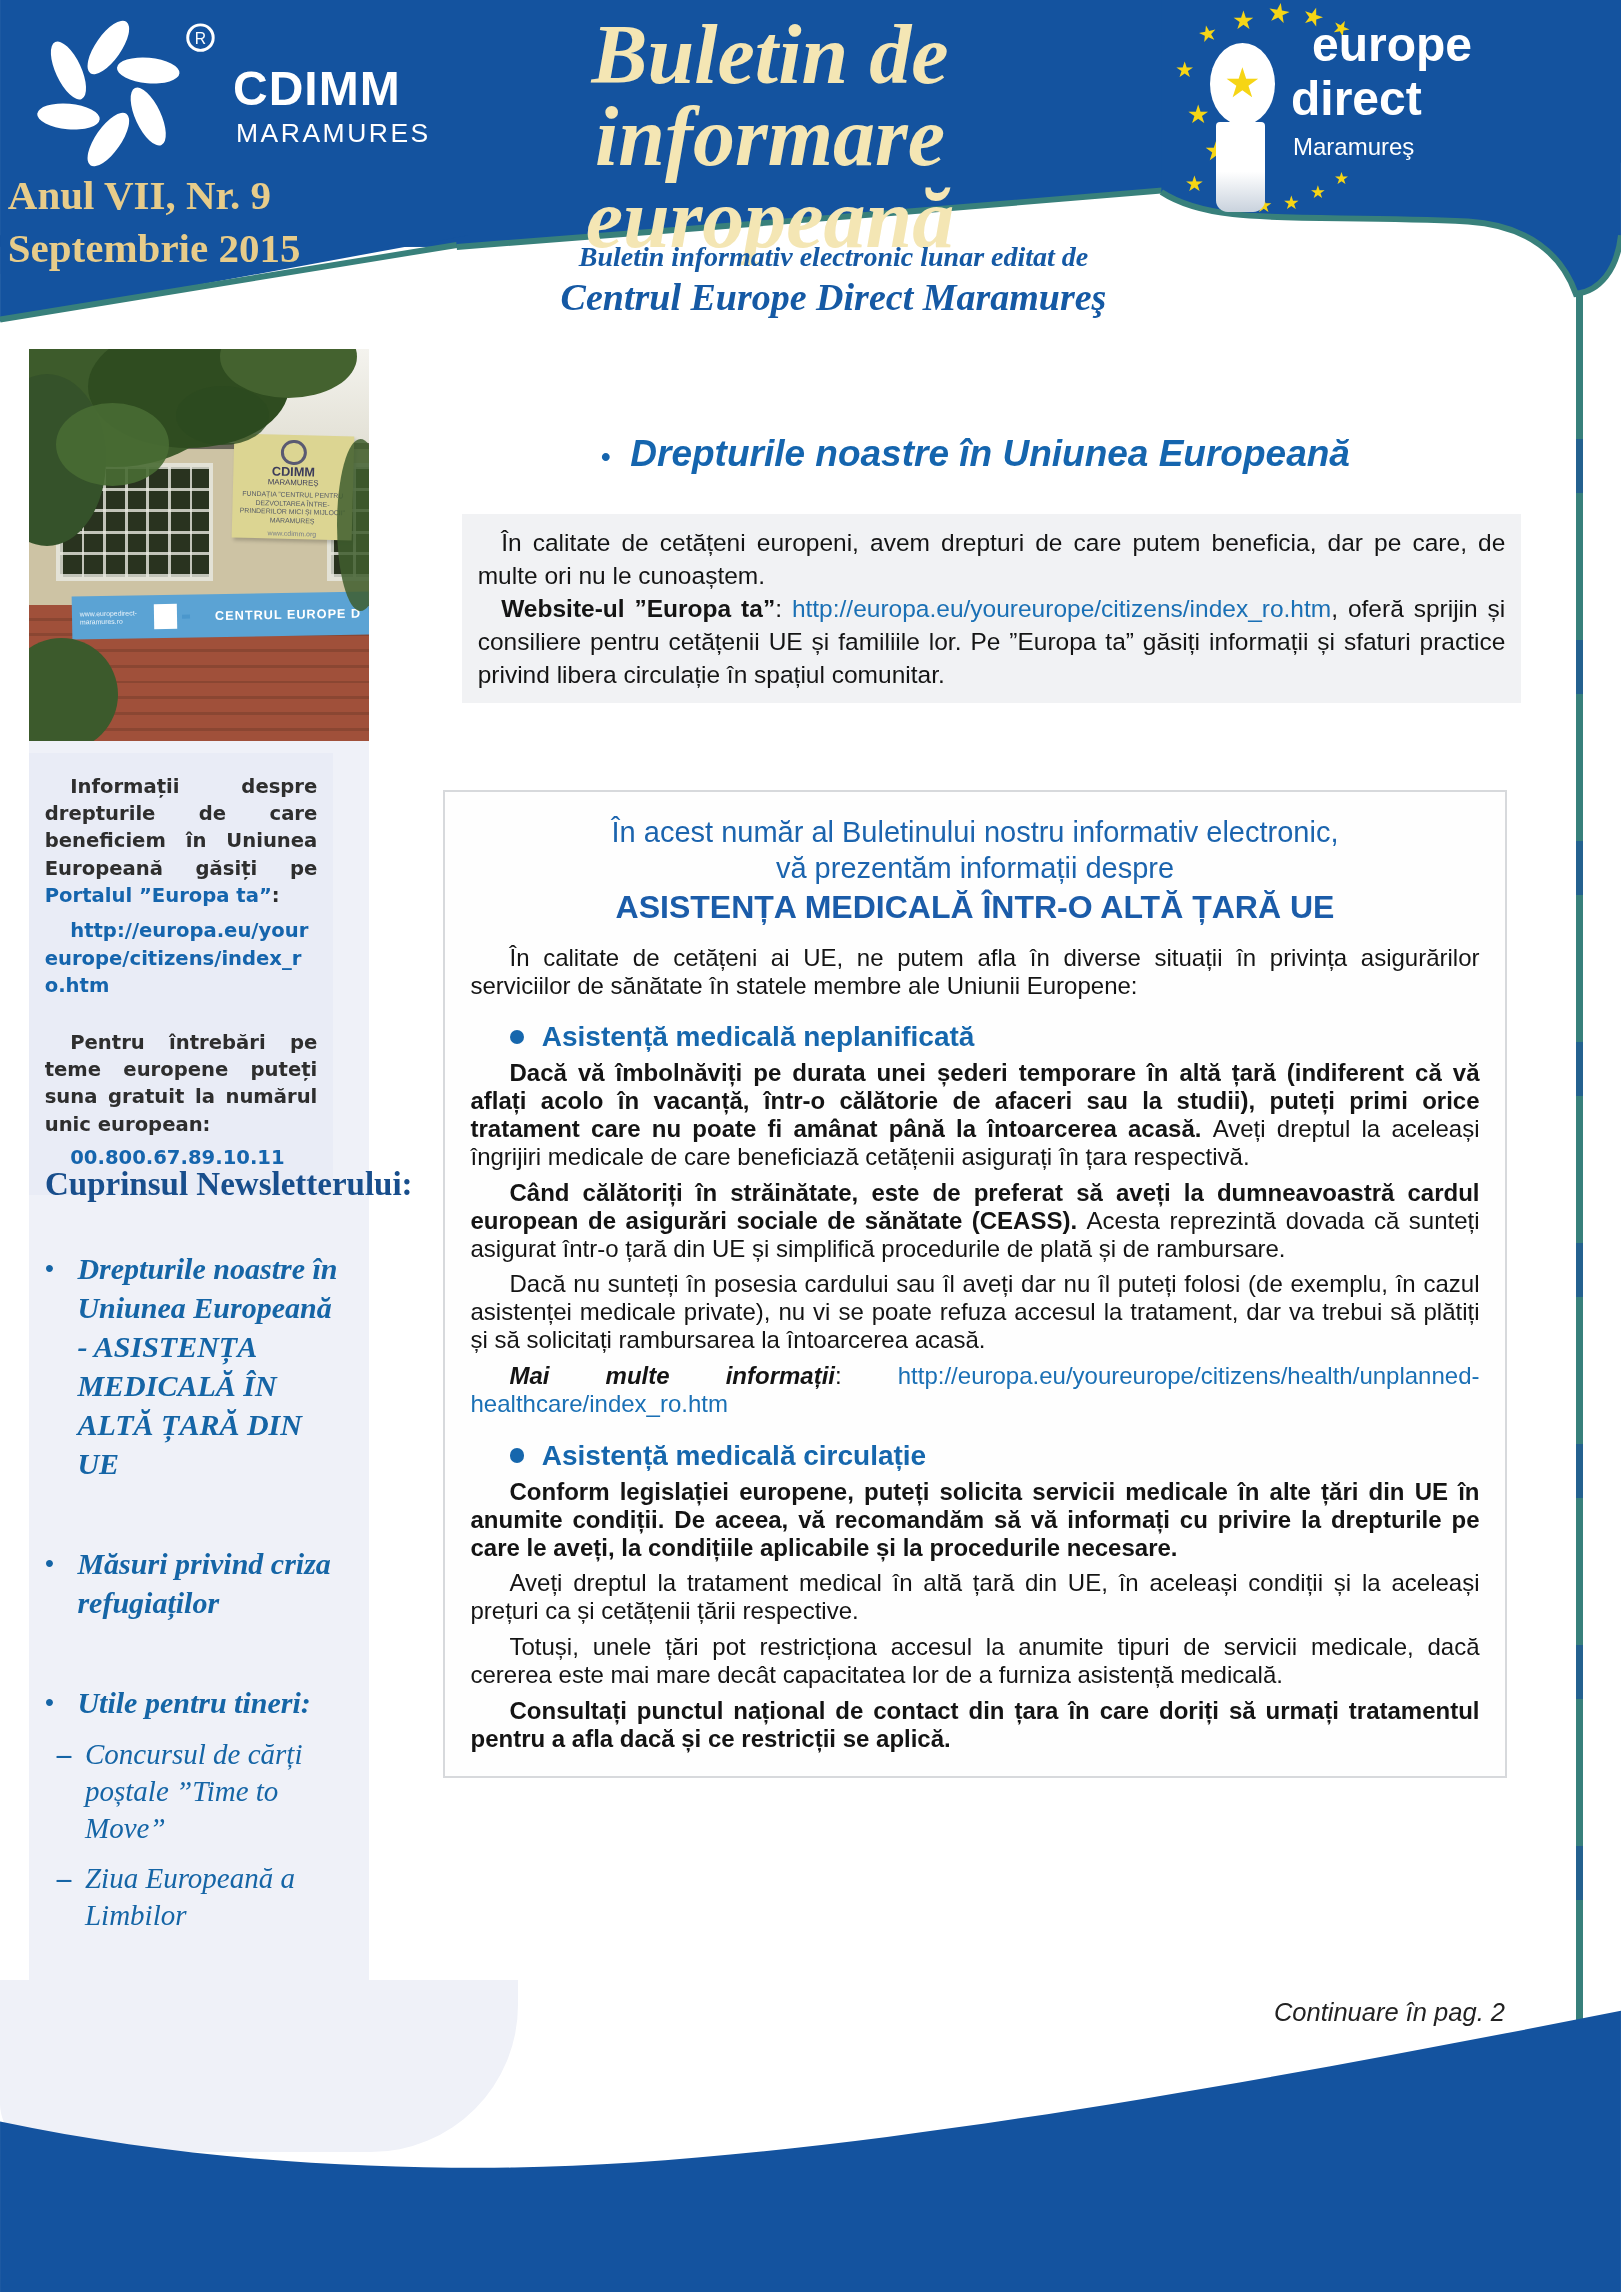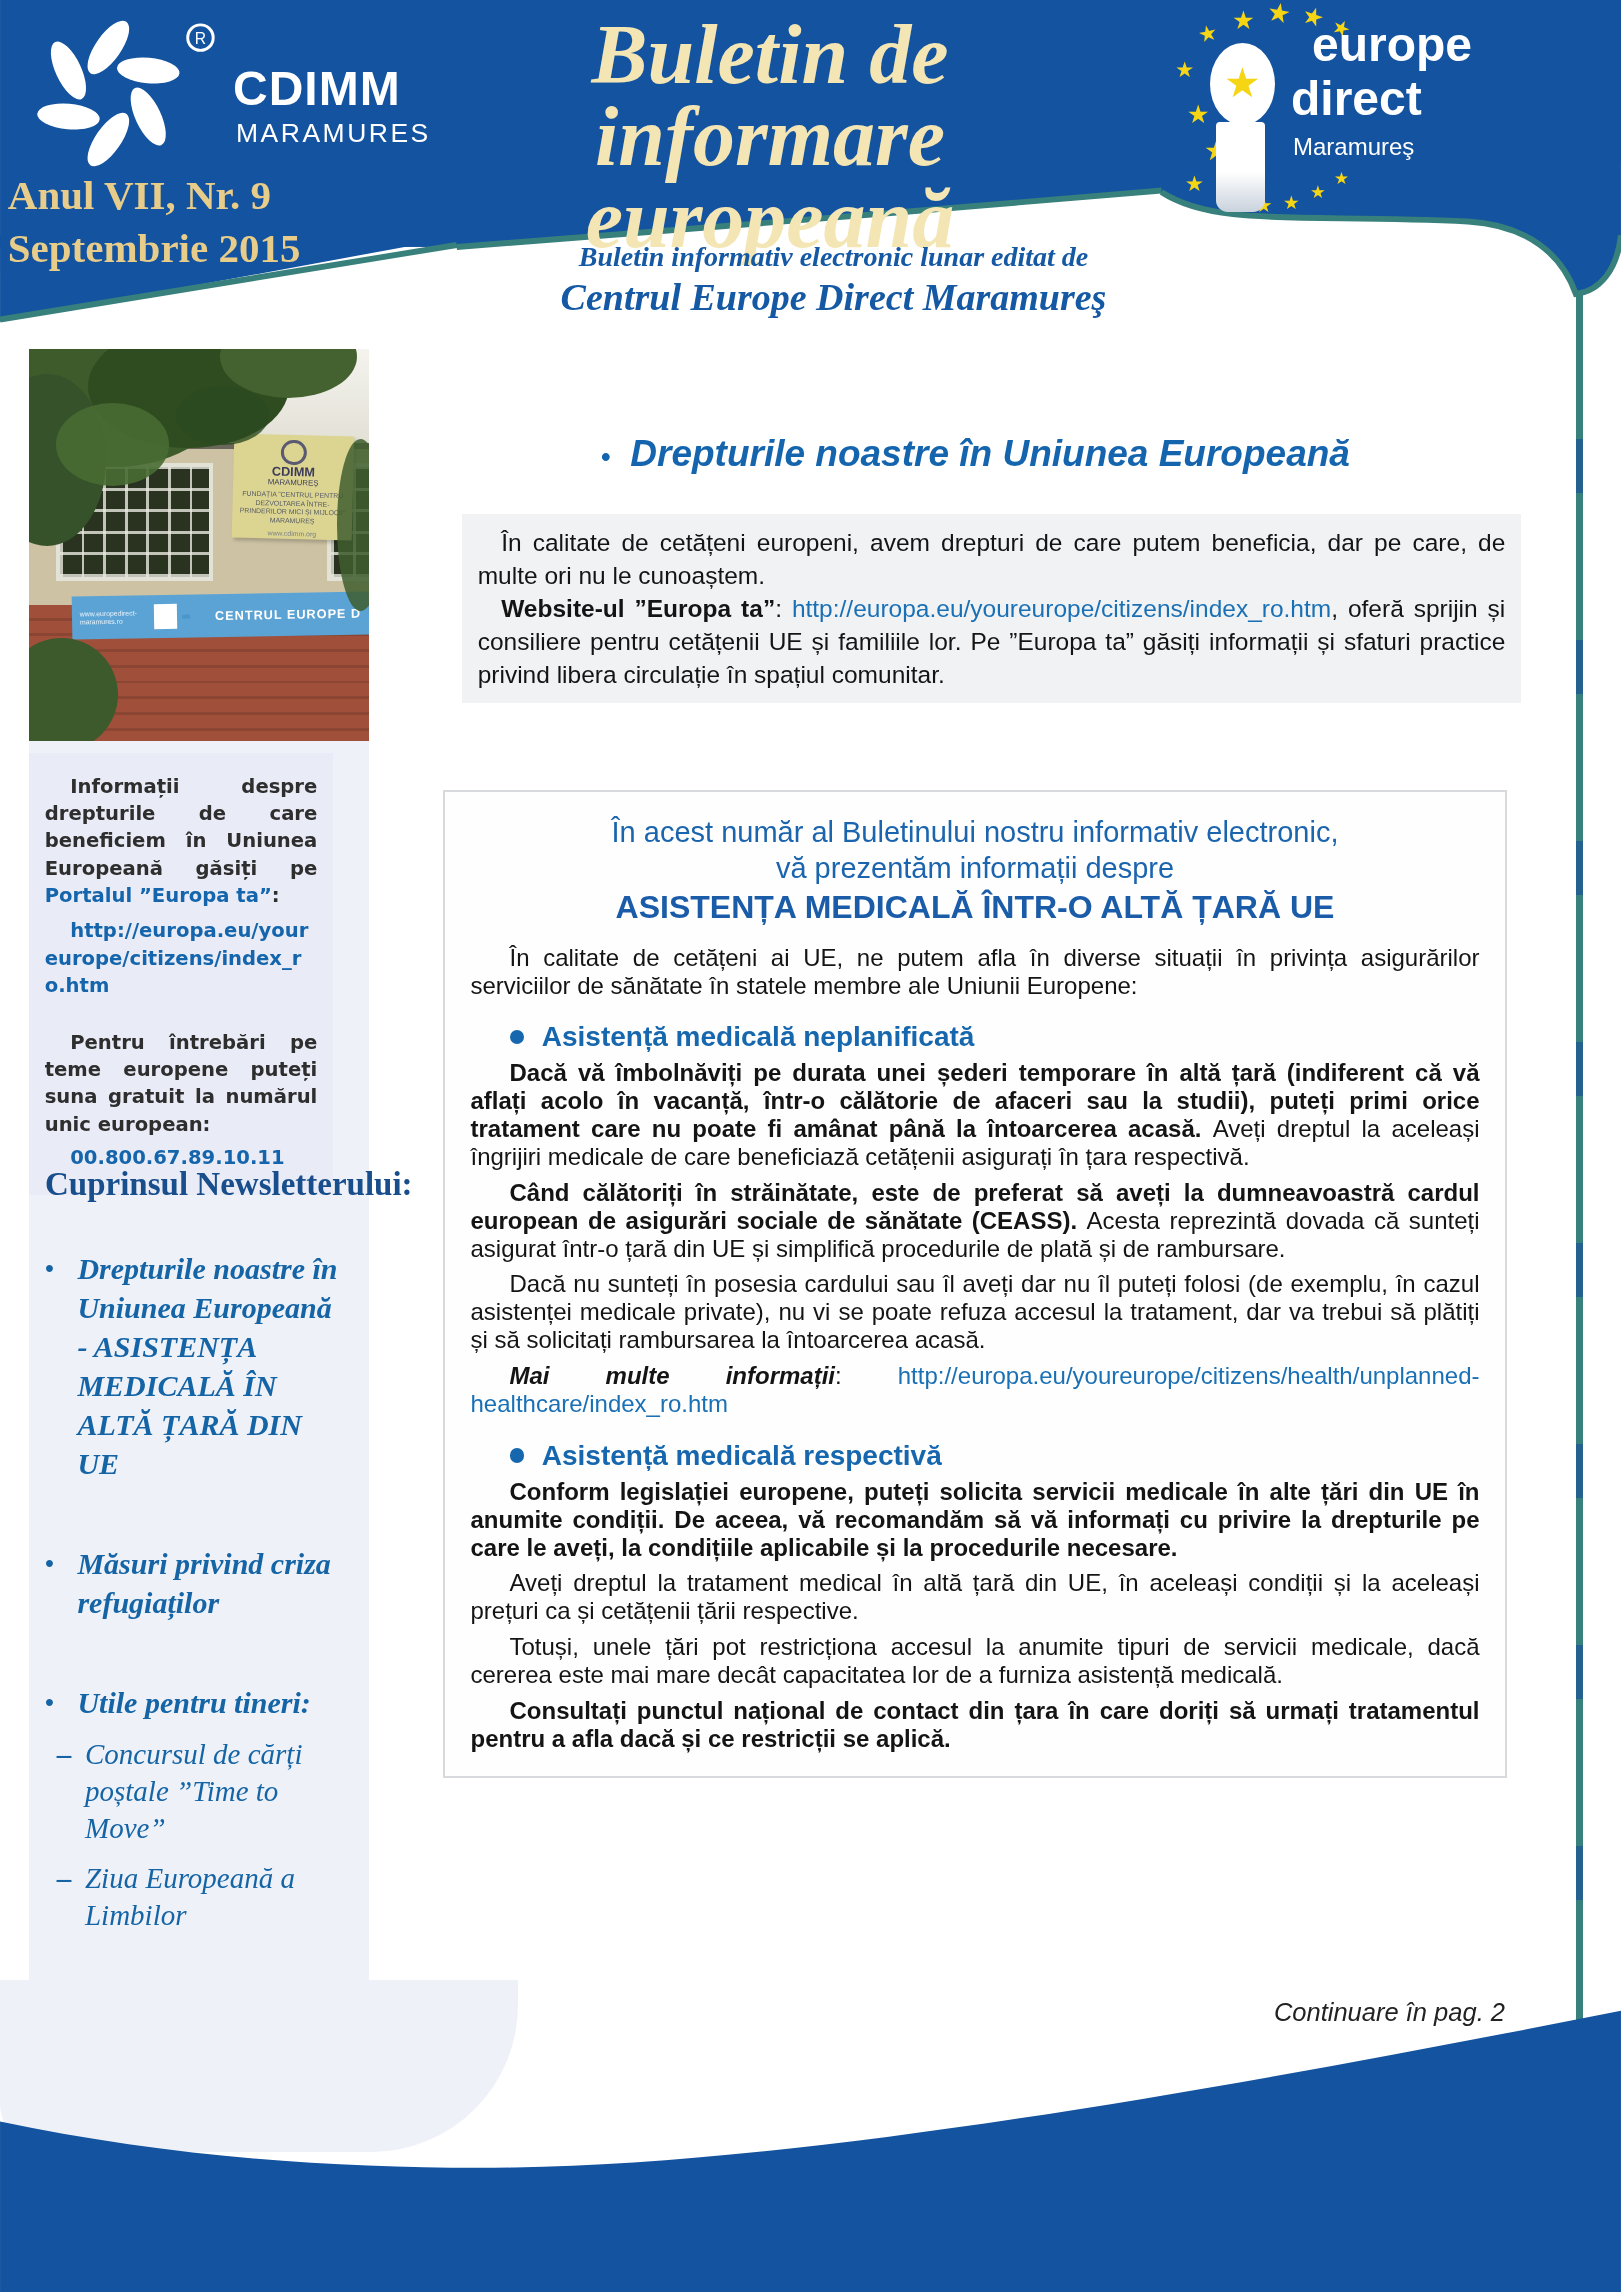--- a/index.html
+++ b/index.html
@@ -272,21 +272,21 @@
       <span class="dot"></span>
       <span>Asistență medicală neplanificată</span>
     </div>
     <p class="box-p"><span class="seg-b">Dacă vă îmbolnăviți pe durata unei șederi temporare în altă țară (indiferent că vă aflați acolo în vacanță, într-o călătorie de afaceri sau la studii), puteți primi orice tratament care nu poate fi amânat până la întoarcerea acasă. </span><span class="seg-r">Aveți dreptul la aceleași îngrijiri medicale de care beneficiază cetățenii asigurați în țara respectivă.</span></p>
     <p class="box-p"><span class="seg-b">Când călătoriți în străinătate, este de preferat să aveți la dumneavoastră cardul european de asigurări sociale de sănătate (CEASS). </span><span class="seg-r">Acesta reprezintă dovada că sunteți asigurat într-o țară din UE și simplifică procedurile de plată și de rambursare.</span></p>
     <p class="box-p"><span class="seg-r">Dacă nu sunteți în posesia cardului sau îl aveți dar nu îl puteți folosi (de exemplu, în cazul asistenței medicale private), nu vi se poate refuza accesul la tratament, dar va trebui să plătiți și să solicitați rambursarea la întoarcerea acasă.</span></p>
     <p class="box-p"><span class="seg-bi">Mai multe informații</span><span class="seg-r">: </span><span class="seg-link">http://europa.eu/youreurope/citizens/health/unplanned-healthcare/index_ro.htm</span></p>
 
     <div class="sub-head">
       <span class="dot"></span>
-      <span>Asistență medicală respectivă</span>
+      <span>Asistență medicală circulație</span>
     </div>
     <p class="box-p"><span class="seg-b">Conform legislației europene, puteți solicita servicii medicale în alte țări din UE în anumite condiții. De aceea, vă recomandăm să vă informați cu privire la drepturile pe care le aveți, la condițiile aplicabile și la procedurile necesare.</span></p>
     <p class="box-p"><span class="seg-r">Aveți dreptul la tratament medical în altă țară din UE, în aceleași condiții și la aceleași prețuri ca și cetățenii țării respective.</span></p>
     <p class="box-p"><span class="seg-r">Totuși, unele țări pot restricționa accesul la anumite tipuri de servicii medicale, dacă cererea este mai mare decât capacitatea lor de a furniza asistență medicală.</span></p>
     <p class="box-p"><span class="seg-b">Consultați punctul național de contact din țara în care doriți să urmați tratamentul pentru a afla dacă și ce restricții se aplică.</span></p>
   </div>
 
   <div class="continuation">Continuare în pag. 2</div>
 
   <svg class="ftr" width="1621" height="294" viewBox="0 0 1654 300">

